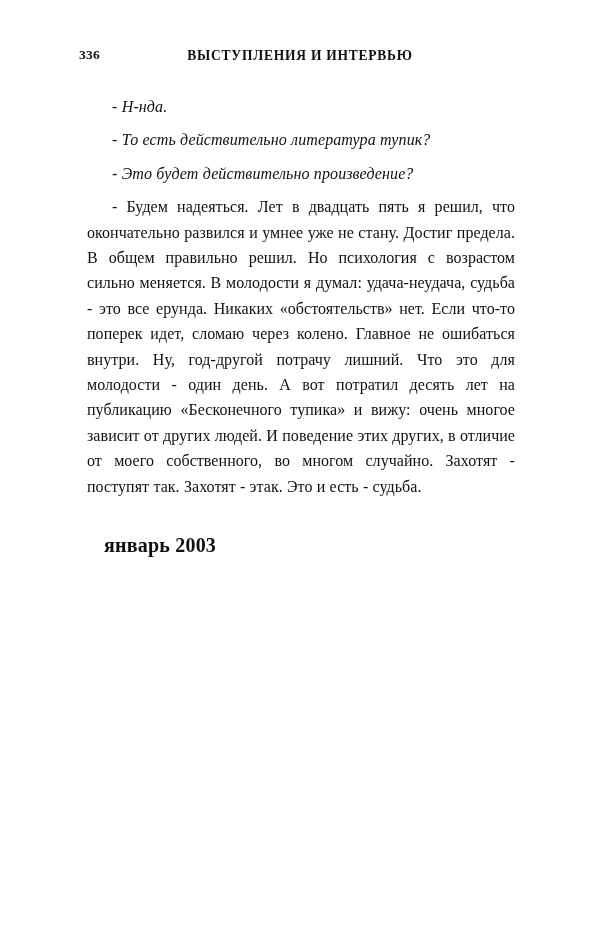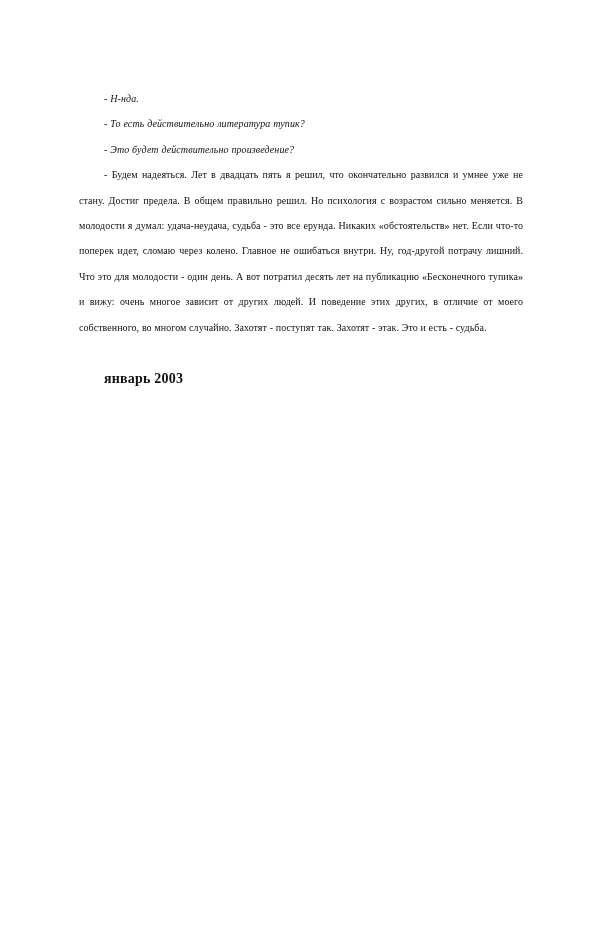--- a/index.html
+++ b/index.html
@@ -57,50 +57,54 @@
 
   
   .textblock {
     position: absolute;
     left: 79px;
     top: 86px;
     width: 444px;
   }
 
   p.para {
-    margin: 0;
+    margin: 8px;
     text-align: justify;
     text-justify: inter-word;
     text-indent: 25px;
-    font-size: 10px;
+    font-size: 16px;
     line-height: 25.4px;
     letter-spacing: 0.05px;
     word-spacing: 0.2px;
     hyphens: manual;
   }
   p.para.q {
     font-style: italic;
     letter-spacing: 0.1px;
   }
 
   .dateline {
     margin: 0;
     padding-top: 26px;
     text-indent: 25px;
-    font-size: 14px;
+    font-size: 20px;
     font-weight: 700;
     line-height: 25.4px;
     letter-spacing: 0.2px;
   }
 </style>
 </head>
 <body style="background: rgb(255, 255, 255); color: rgb(16, 16, 16);">
 
 <div class="page">
 
+  <div class="page-header">
+    <div class="folio">336</div>
+    <div class="running-head">ВЫСТУПЛЕНИЯ И ИНТЕРВЬЮ</div>
+  </div>
 
   <div class="textblock">
 
     <p class="para q">- Н-нда.</p>
 
     <p class="para q">- То есть действительно литература тупик?</p>
 
 
     <p class="para q">- Это будет действительно произведение?</p>
 

